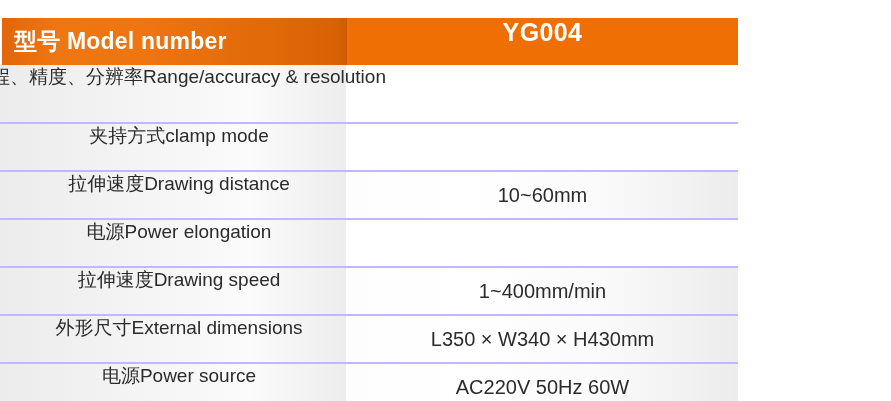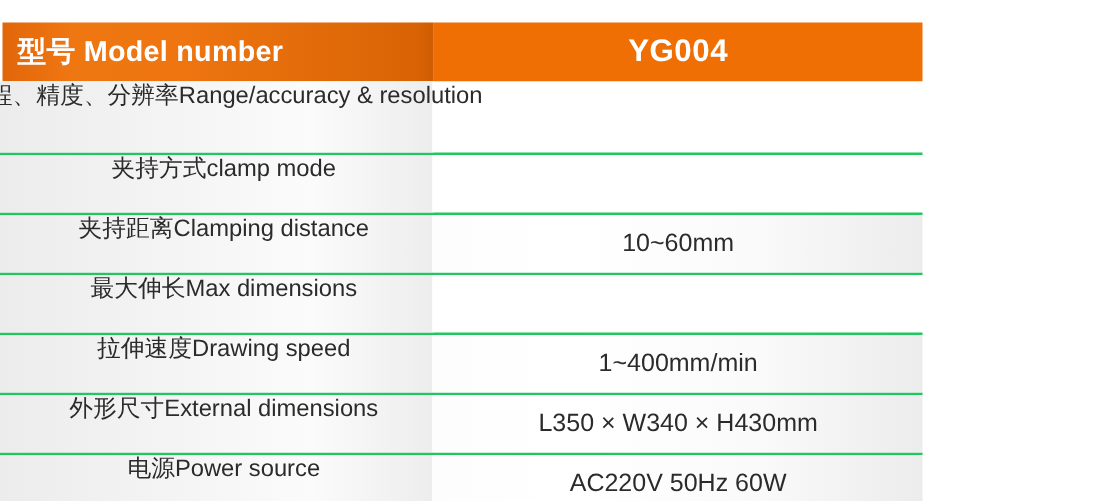--- a/index.html
+++ b/index.html
@@ -53,42 +53,41 @@
     color: #ffffff;
     font-size: 23px;
     font-weight: bold;
     letter-spacing: 0.2px;
     white-space: nowrap;
   }
   .header-right {
     flex: 1 1 auto;
     height: 47px;
     display: flex;
-    align-items: center;
     justify-content: center;
     background: #f06f05;
   }
   .header-right-text {
     color: #ffffff;
     font-size: 25px;
     font-weight: bold;
     letter-spacing: 0.4px;
     white-space: nowrap;
   }
 
   
   .spec-body {
     width: 100%;
     border-bottom: 2px solid #9a9a9a;
     box-sizing: border-box;
   }
   .spec-row {
     display: flex;
     width: 100%;
-    border-top: 2px solid #22c55e;
+    border-top: 2px solid #c4b5fd;
     box-sizing: border-box;
   }
   .spec-row.first-row {
     border-top: none;
   }
 
   .cell-label {
     width: 347px;
     flex: 0 0 347px;
     box-sizing: border-box;
@@ -157,30 +156,30 @@
     </div>
 
     <div class="spec-row h-std">
       <div class="cell-label">
         <span class="line">夹持方式clamp mode</span>
       </div>
     </div>
 
     <div class="spec-row h-std">
       <div class="cell-label">
-        <span class="line">夹持距离Clamping distance</span>
+        <span class="line">拉伸速度Drawing distance</span>
       </div>
       <div class="cell-value">
         <span class="line">10~60mm</span>
       </div>
     </div>
 
     <div class="spec-row h-std">
       <div class="cell-label">
-        <span class="line">最大伸长Max dimensions</span>
+        <span class="line">电源Power elongation</span>
       </div>
     </div>
 
     <div class="spec-row h-std">
       <div class="cell-label">
         <span class="line">拉伸速度Drawing speed</span>
       </div>
       <div class="cell-value">
         <span class="line">1~400mm/min</span>
       </div>

